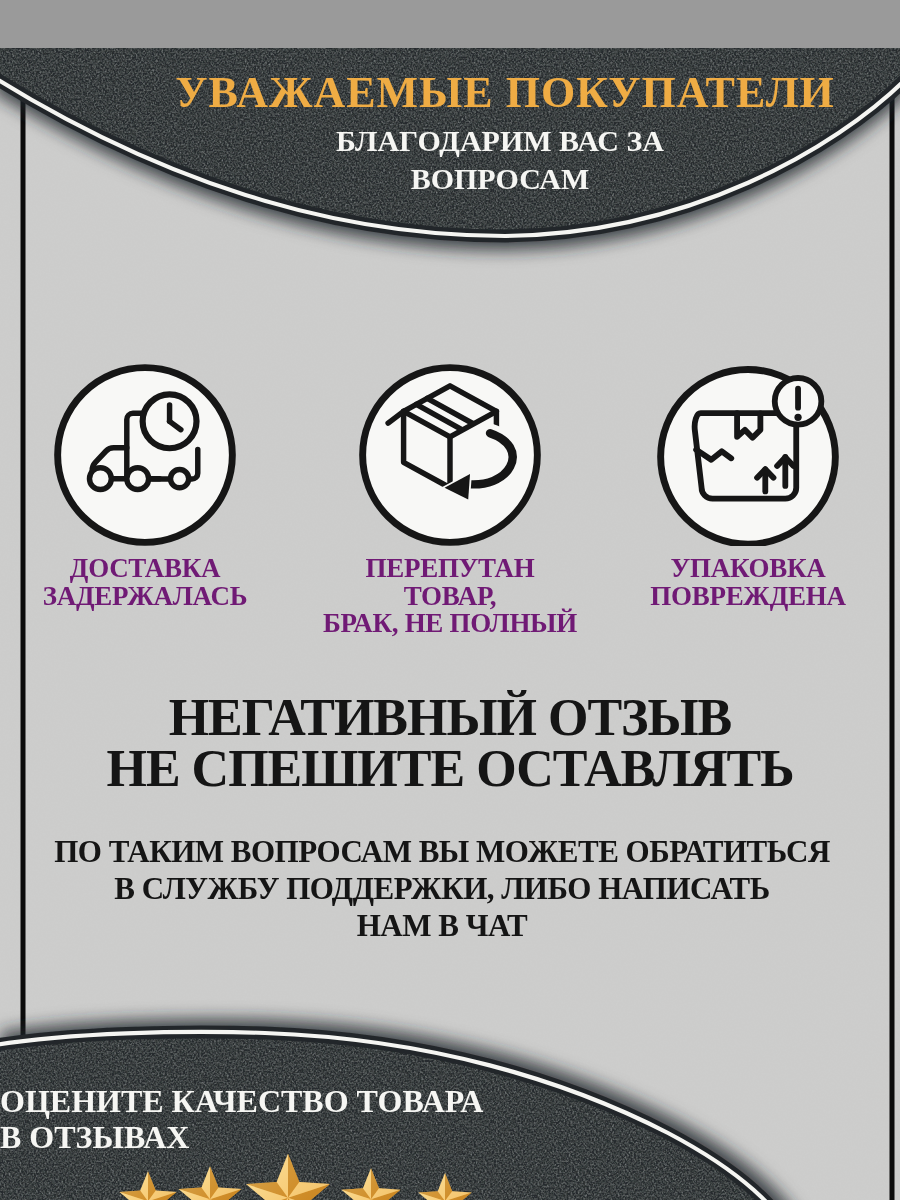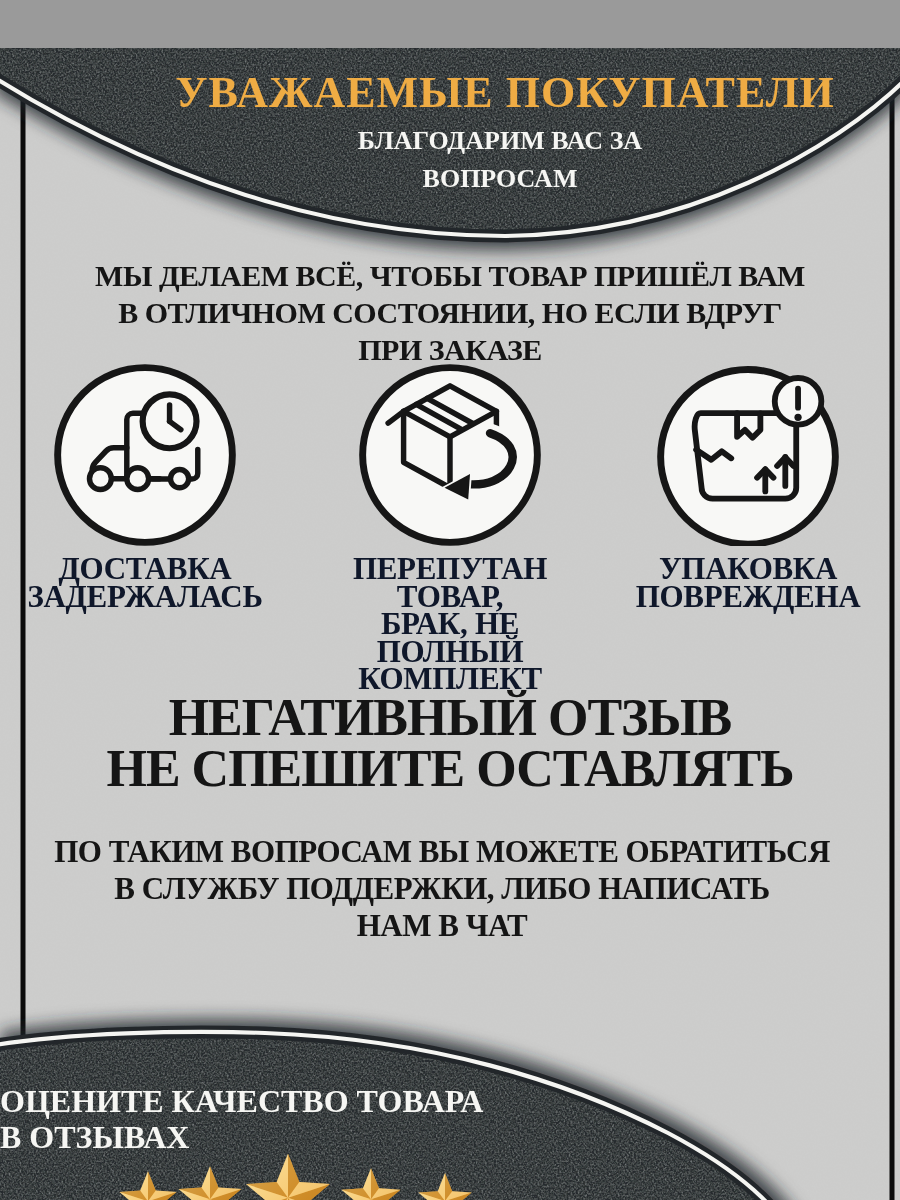--- a/index.html
+++ b/index.html
@@ -4,27 +4,27 @@
 <style>
   html,body{margin:0;padding:0;background:#9a9a9a;}
   .canvas{
     position:relative;width:900px;height:1200px;overflow:hidden;
     background:#cccccb;
     font-family:"Liberation Serif","DejaVu Serif",serif;font-weight:700;margin-top:48px;
   }
   .bgsvg{position:absolute;left:0;top:0;z-index:0;}
   .txt{position:absolute;text-align:center;color:#151515;z-index:2;}
   .hdr-title{top:19px;left:110px;right:0;font-size:44px;letter-spacing:1px;color:#efac44;}
-  .hdr-sub{top:74px;left:100px;right:0;font-size:26px;line-height:38px;color:#f6f6f3;}
+  .hdr-sub{top:74px;left:100px;right:0;font-size:30px;line-height:38px;color:#f6f6f3;}
   .intro{top:209px;left:0;right:0;font-size:30px;line-height:37px;letter-spacing:-0.5px;}
   .warning{top:644px;left:0;right:0;font-size:52px;line-height:51px;letter-spacing:-1px;}
   .support{top:785px;left:0;right:16px;font-size:31px;line-height:37px;letter-spacing:-0.5px;}
   .issue{position:absolute;top:316px;width:262px;text-align:center;z-index:2;}
   .issue svg{display:block;margin:0 auto;}
-  .issue .lbl{font-size:31px;line-height:27.5px;margin-top:9px;color:#0f172a;letter-spacing:-0.3px;}
+  .issue .lbl{font-size:27px;line-height:27.5px;margin-top:9px;color:#701a75;letter-spacing:-0.3px;}
   .issue1{left:14px;} .issue2{left:319px;} .issue3{left:617px;}
   .ftr{position:absolute;left:0;width:548px;color:#f6f6f3;z-index:2;font-size:32px;}
   .ftr1{top:1035px;} .ftr2{top:1071px;font-family:Liberation Serif, serif;}
 </style>
 </head>
 <body>
 
 <div class="canvas">
 
   <svg class="bgsvg" width="900" height="1200" viewBox="0 0 900 1200">
@@ -101,25 +101,20 @@
       <use href="#star" x="417" y="1124" width="56" height="56"></use>
     </g>
   </svg>
 
   <div class="txt hdr-title">УВАЖАЕМЫЕ ПОКУПАТЕЛИ</div>
   <div class="txt hdr-sub">
     <div>БЛАГОДАРИМ ВАС ЗА</div>
     <div>ВОПРОСАМ</div>
   </div>
 
-  <div class="txt intro">
-    <div>МЫ ДЕЛАЕМ ВСЁ, ЧТОБЫ ТОВАР ПРИШЁЛ ВАМ</div>
-    <div>В ОТЛИЧНОМ СОСТОЯНИИ, НО ЕСЛИ ВДРУГ</div>
-    <div>ПРИ ЗАКАЗЕ</div>
-  </div>
 
   <div class="issue issue1">
     <svg viewBox="0 0 100 100" width="182" height="182">
       <circle cx="50" cy="50" r="48" fill="#f8f8f6" stroke="#161616" stroke-width="3.8"></circle>
       <g fill="none" stroke="#161616" stroke-width="3" stroke-linecap="round" stroke-linejoin="round">
         <path d="M40,63 V30.5 c0,-1.9 1.5,-3.4 3.4,-3.4 h6.6"></path>
         <path d="M40,46 h-7.2 c-1.6,0 -3.1,0.65 -4.2,1.8 l-6,6.4 c-1,1.1 -1.6,2.6 -1.6,4.1 V63 h3.2"></path>
         <path d="M30,63 h28"></path>
         <path d="M79,47 v13 c0,1.8 -1.4,3.2 -3.2,3.2 h-22"></path>
       </g>
@@ -153,21 +148,20 @@
       <g>
         <path d="M72,38 c10.5,3.5 15,11 11,18.5 c-3.6,6.8 -13,10.5 -23.5,9.5" fill="none" stroke="#f8f8f6" stroke-width="10.5"></path>
         <path d="M72,38 c10.5,3.5 15,11 11,18.5 c-3.6,6.8 -13,10.5 -23.5,9.5" fill="none" stroke="#161616" stroke-width="4.6" stroke-linecap="round"></path>
         <polygon points="47,68 61,60.5 60,74.5" fill="#161616" stroke="#f8f8f6" stroke-width="2"></polygon>
         <polygon points="47,68 61,60.5 60,74.5" fill="#161616"></polygon>
       </g>
     </svg>
     <div class="lbl">
       <div>ПЕРЕПУТАН ТОВАР,</div>
       <div>БРАК, НЕ ПОЛНЫЙ</div>
-      <div>КОМПЛЕКТ</div>
     </div>
   </div>
 
   <div class="issue issue3">
     <svg viewBox="0 0 100 100" width="182" height="182">
       <circle cx="50" cy="51" r="48" fill="#f8f8f6" stroke="#161616" stroke-width="3.8"></circle>
       <g fill="none" stroke="#161616" stroke-width="3.2" stroke-linecap="round" stroke-linejoin="round">
         <path d="M28,27 H70.5 c3.3,0 6,2.7 6,6 v35 c0,3.3 -2.7,6 -6,6 H30.5 c-3.3,0 -6,-2.7 -6,-6 l-3.7,-31.5 c-0.55,-4.7 0.9,-9.5 3.2,-9.5 Z"></path>
         <path d="M44,27 v13 l4.3,-3.8 4.2,4.3 4.3,-4.3 v-9"></path>
         <path d="M21.5,47 l8.3,5.6 5.8,-4.6 5.2,3.8"></path>

